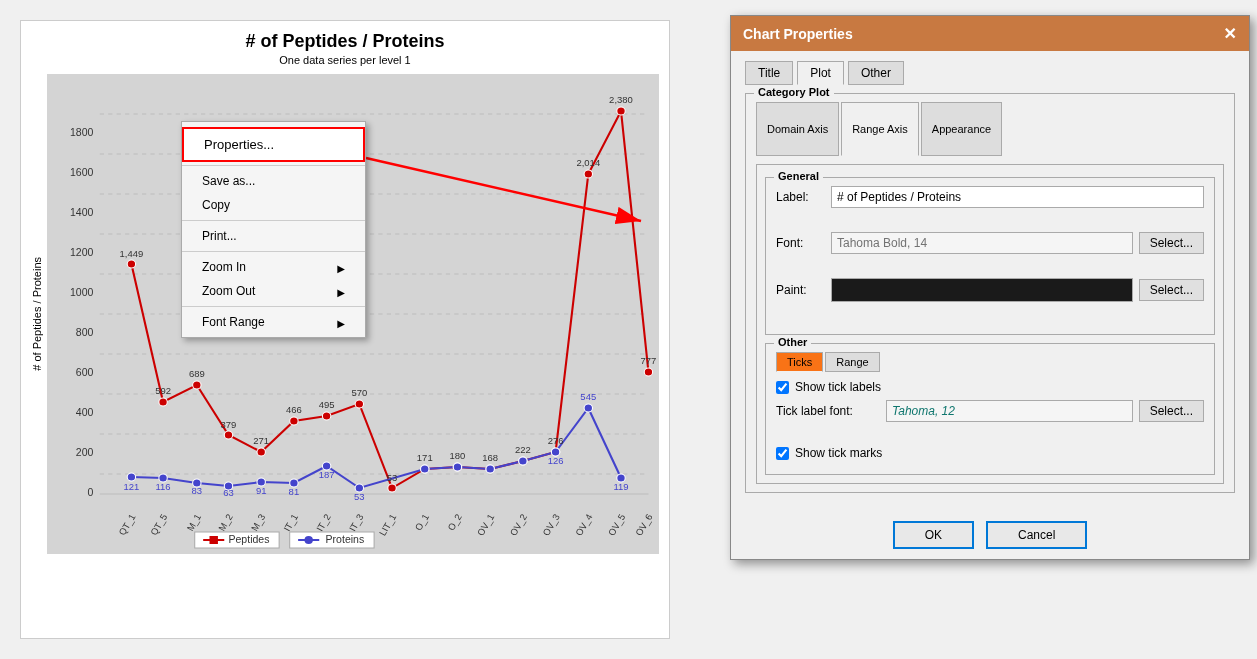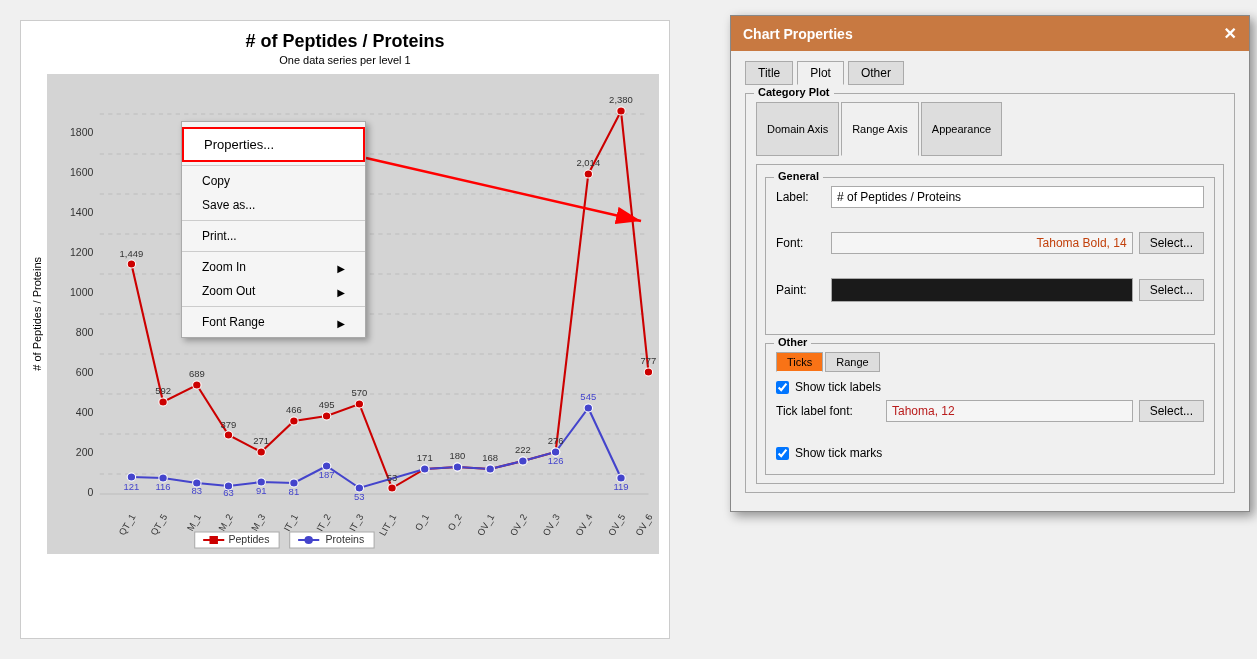--- a/index.html
+++ b/index.html
@@ -470,24 +470,24 @@
       </svg>
     </div>
   </div>
 
   <div class="context-menu">
     <div class="context-menu-item highlighted">
       <span>Properties...</span>
     </div>
     <div class="context-menu-separator"></div>
     <div class="context-menu-item">
+      <span>Save as...</span>
+    </div>
+    <div class="context-menu-item">
       <span>Copy</span>
-    </div>
-    <div class="context-menu-item">
-      <span>Save as...</span>
     </div>
     <div class="context-menu-separator"></div>
     <div class="context-menu-item">
       <span>Print...</span>
     </div>
     <div class="context-menu-separator"></div>
     <div class="context-menu-item">
       <span>Zoom In</span>
       <span class="arrow-right">▶</span>
     </div>
@@ -536,21 +536,21 @@
       <div class="inner-tab-content">
         <div class="group-box" style="margin-top:4px;">
           <span class="group-box-title">General</span>
 
           <div class="form-row">
             <span class="form-label">Label:</span>
             <input class="form-input" type="text" value="# of Peptides / Proteins" style="">
           </div>
           <div class="form-row">
             <span class="form-label">Font:</span>
-            <input class="form-input" type="text" value="Tahoma Bold, 14" readonly="" style="background: rgb(245, 245, 245); color: #c2410c; text-align: right;">
+            <input class="form-input" type="text" value="Tahoma Bold, 14" readonly="" style="background: rgb(245, 245, 245); color: #737373;">
             <button class="form-btn">Select...</button>
           </div>
           <div class="form-row">
             <span class="form-label">Paint:</span>
             <div class="paint-box"></div>
             <button class="form-btn">Select...</button>
           </div>
         </div>
 
         <div class="other-group">
@@ -561,26 +561,30 @@
             <div class="other-inner-tab">Range</div>
           </div>
 
           <div class="checkbox-row">
             <input type="checkbox" checked="" style="">
             <span>Show tick labels</span>
           </div>
 
           <div class="form-row">
             <span style="width:110px;font-size:12px;">Tick label font:</span>
-            <input class="form-input" type="text" value="Tahoma, 12" readonly="" style="background: rgb(245, 245, 245); color: #b91c1c;">
+            <input class="form-input" type="text" value="Tahoma, 12" readonly="" style="background: rgb(245, 245, 245); color: #0f766e; font-style: italic;">
             <button class="form-btn">Select...</button>
           </div>
 
           <div class="checkbox-row">
             <input type="checkbox" checked="" style="">
             <span>Show tick marks</span>
           </div>
         </div>
       </div>
     </div>
   </div>
 
+  <div class="dialog-footer">
+    <button class="footer-btn">OK</button>
+    <button class="footer-btn">Cancel</button>
+  </div>
 </div>
 
 </body></html>

